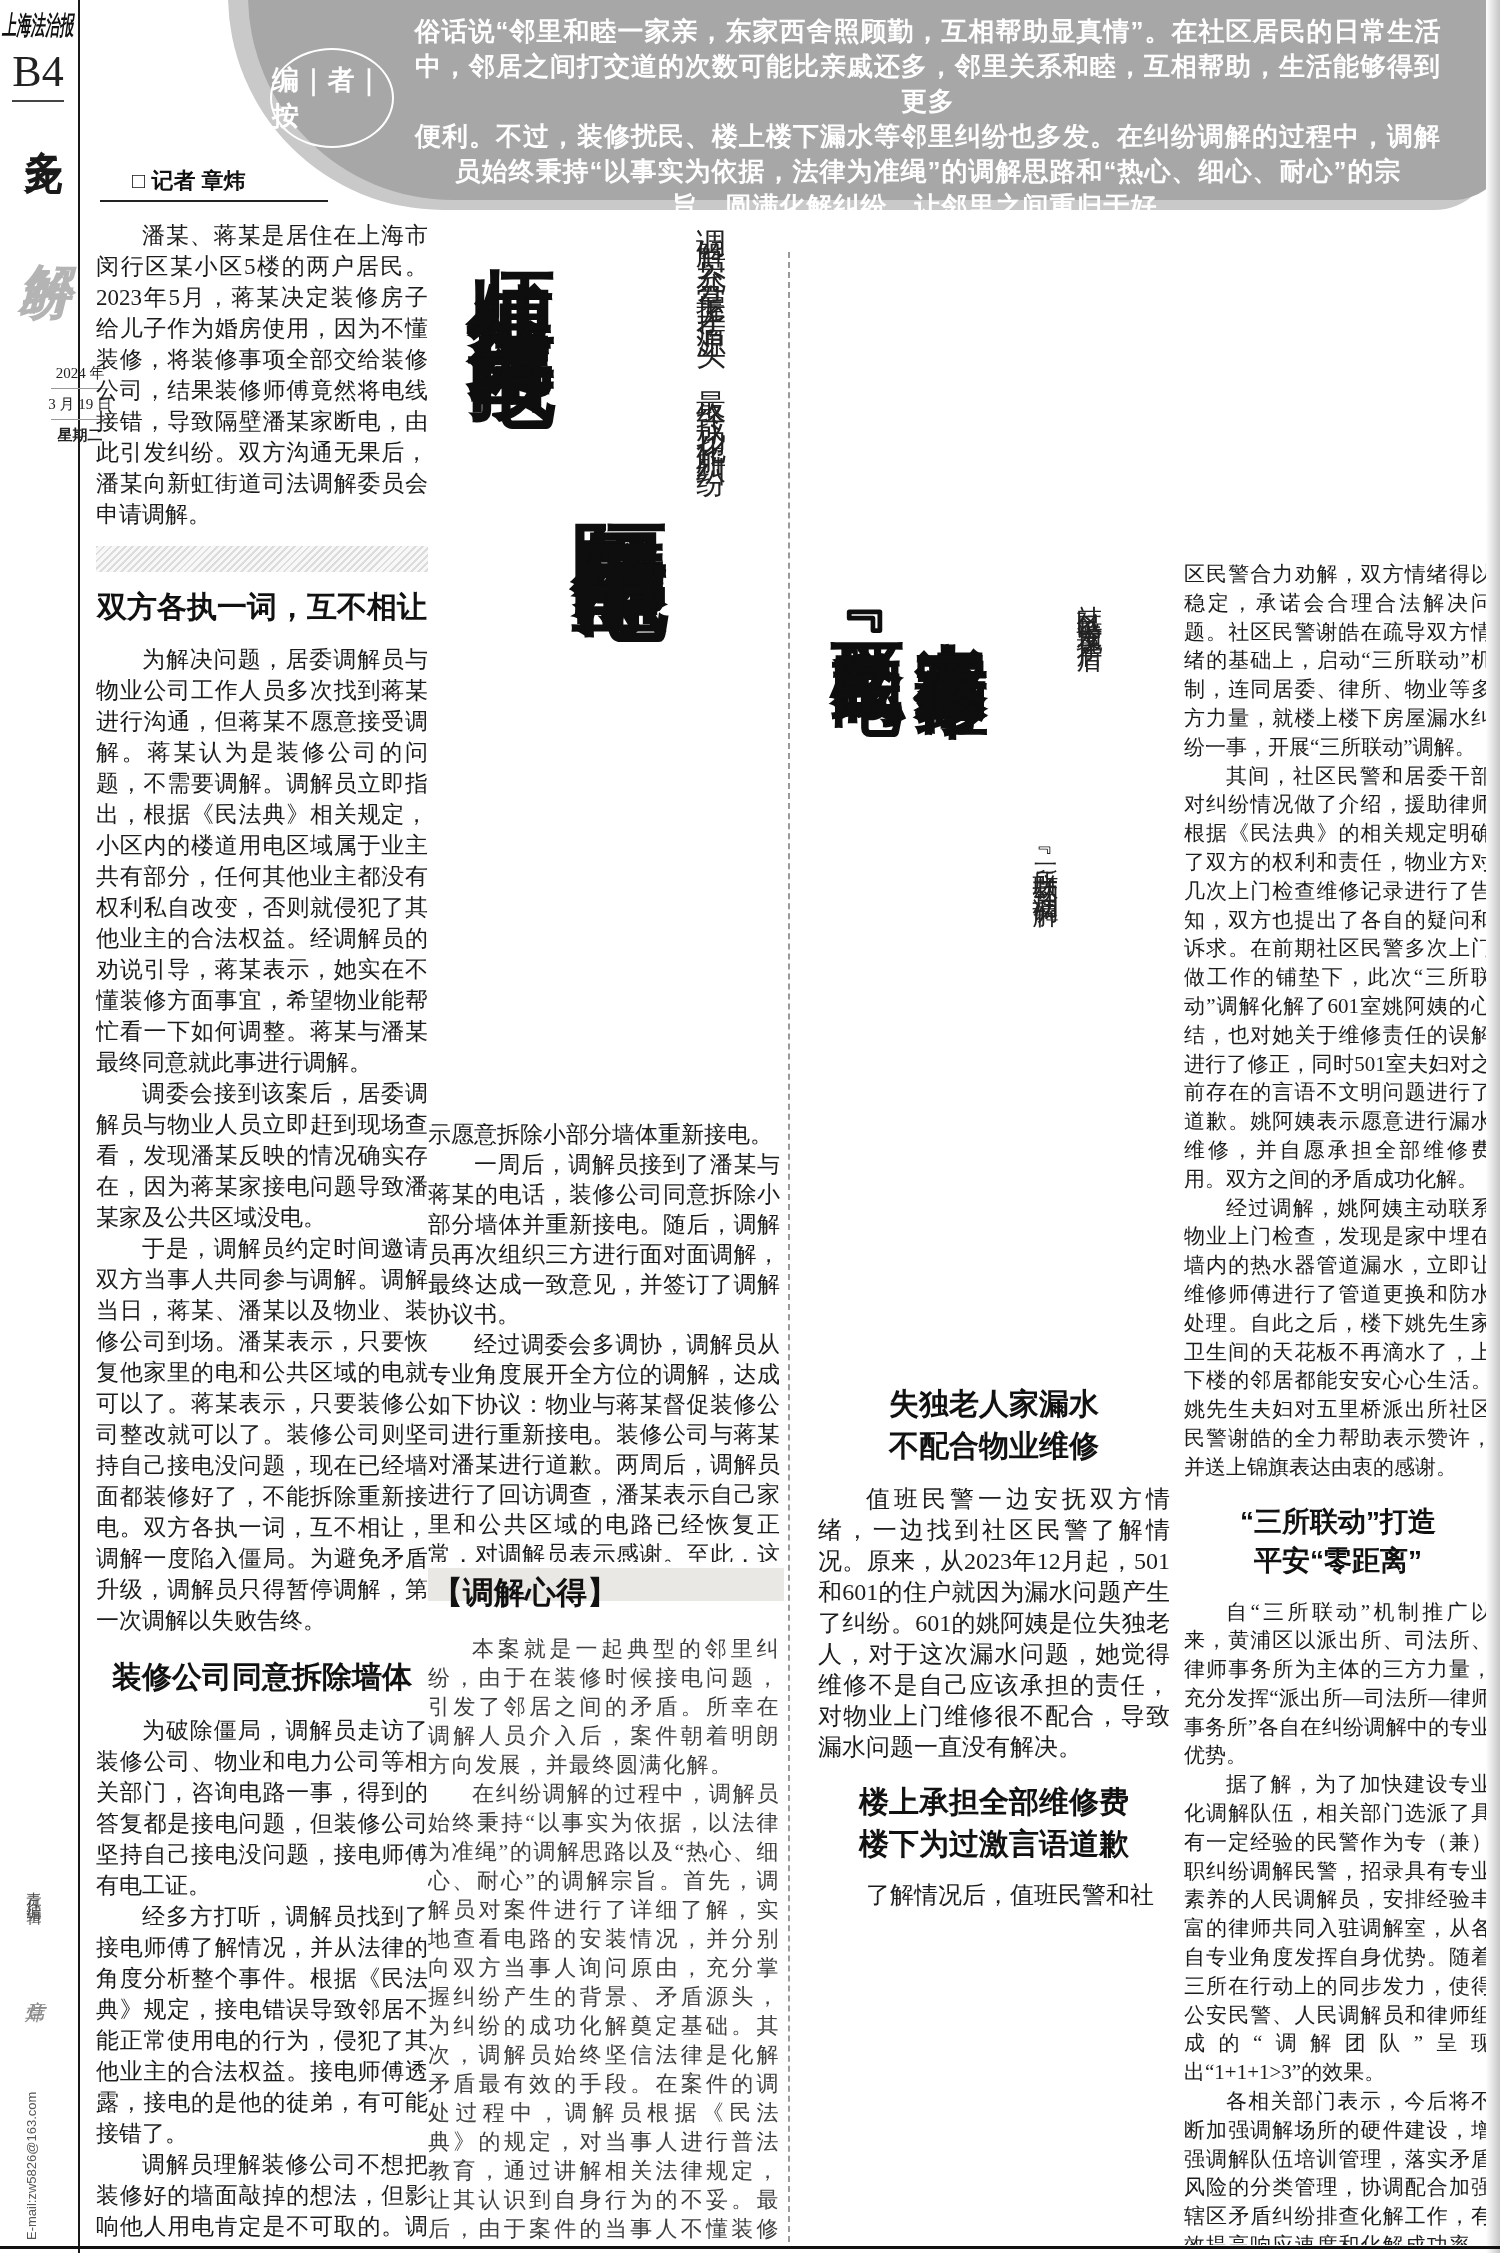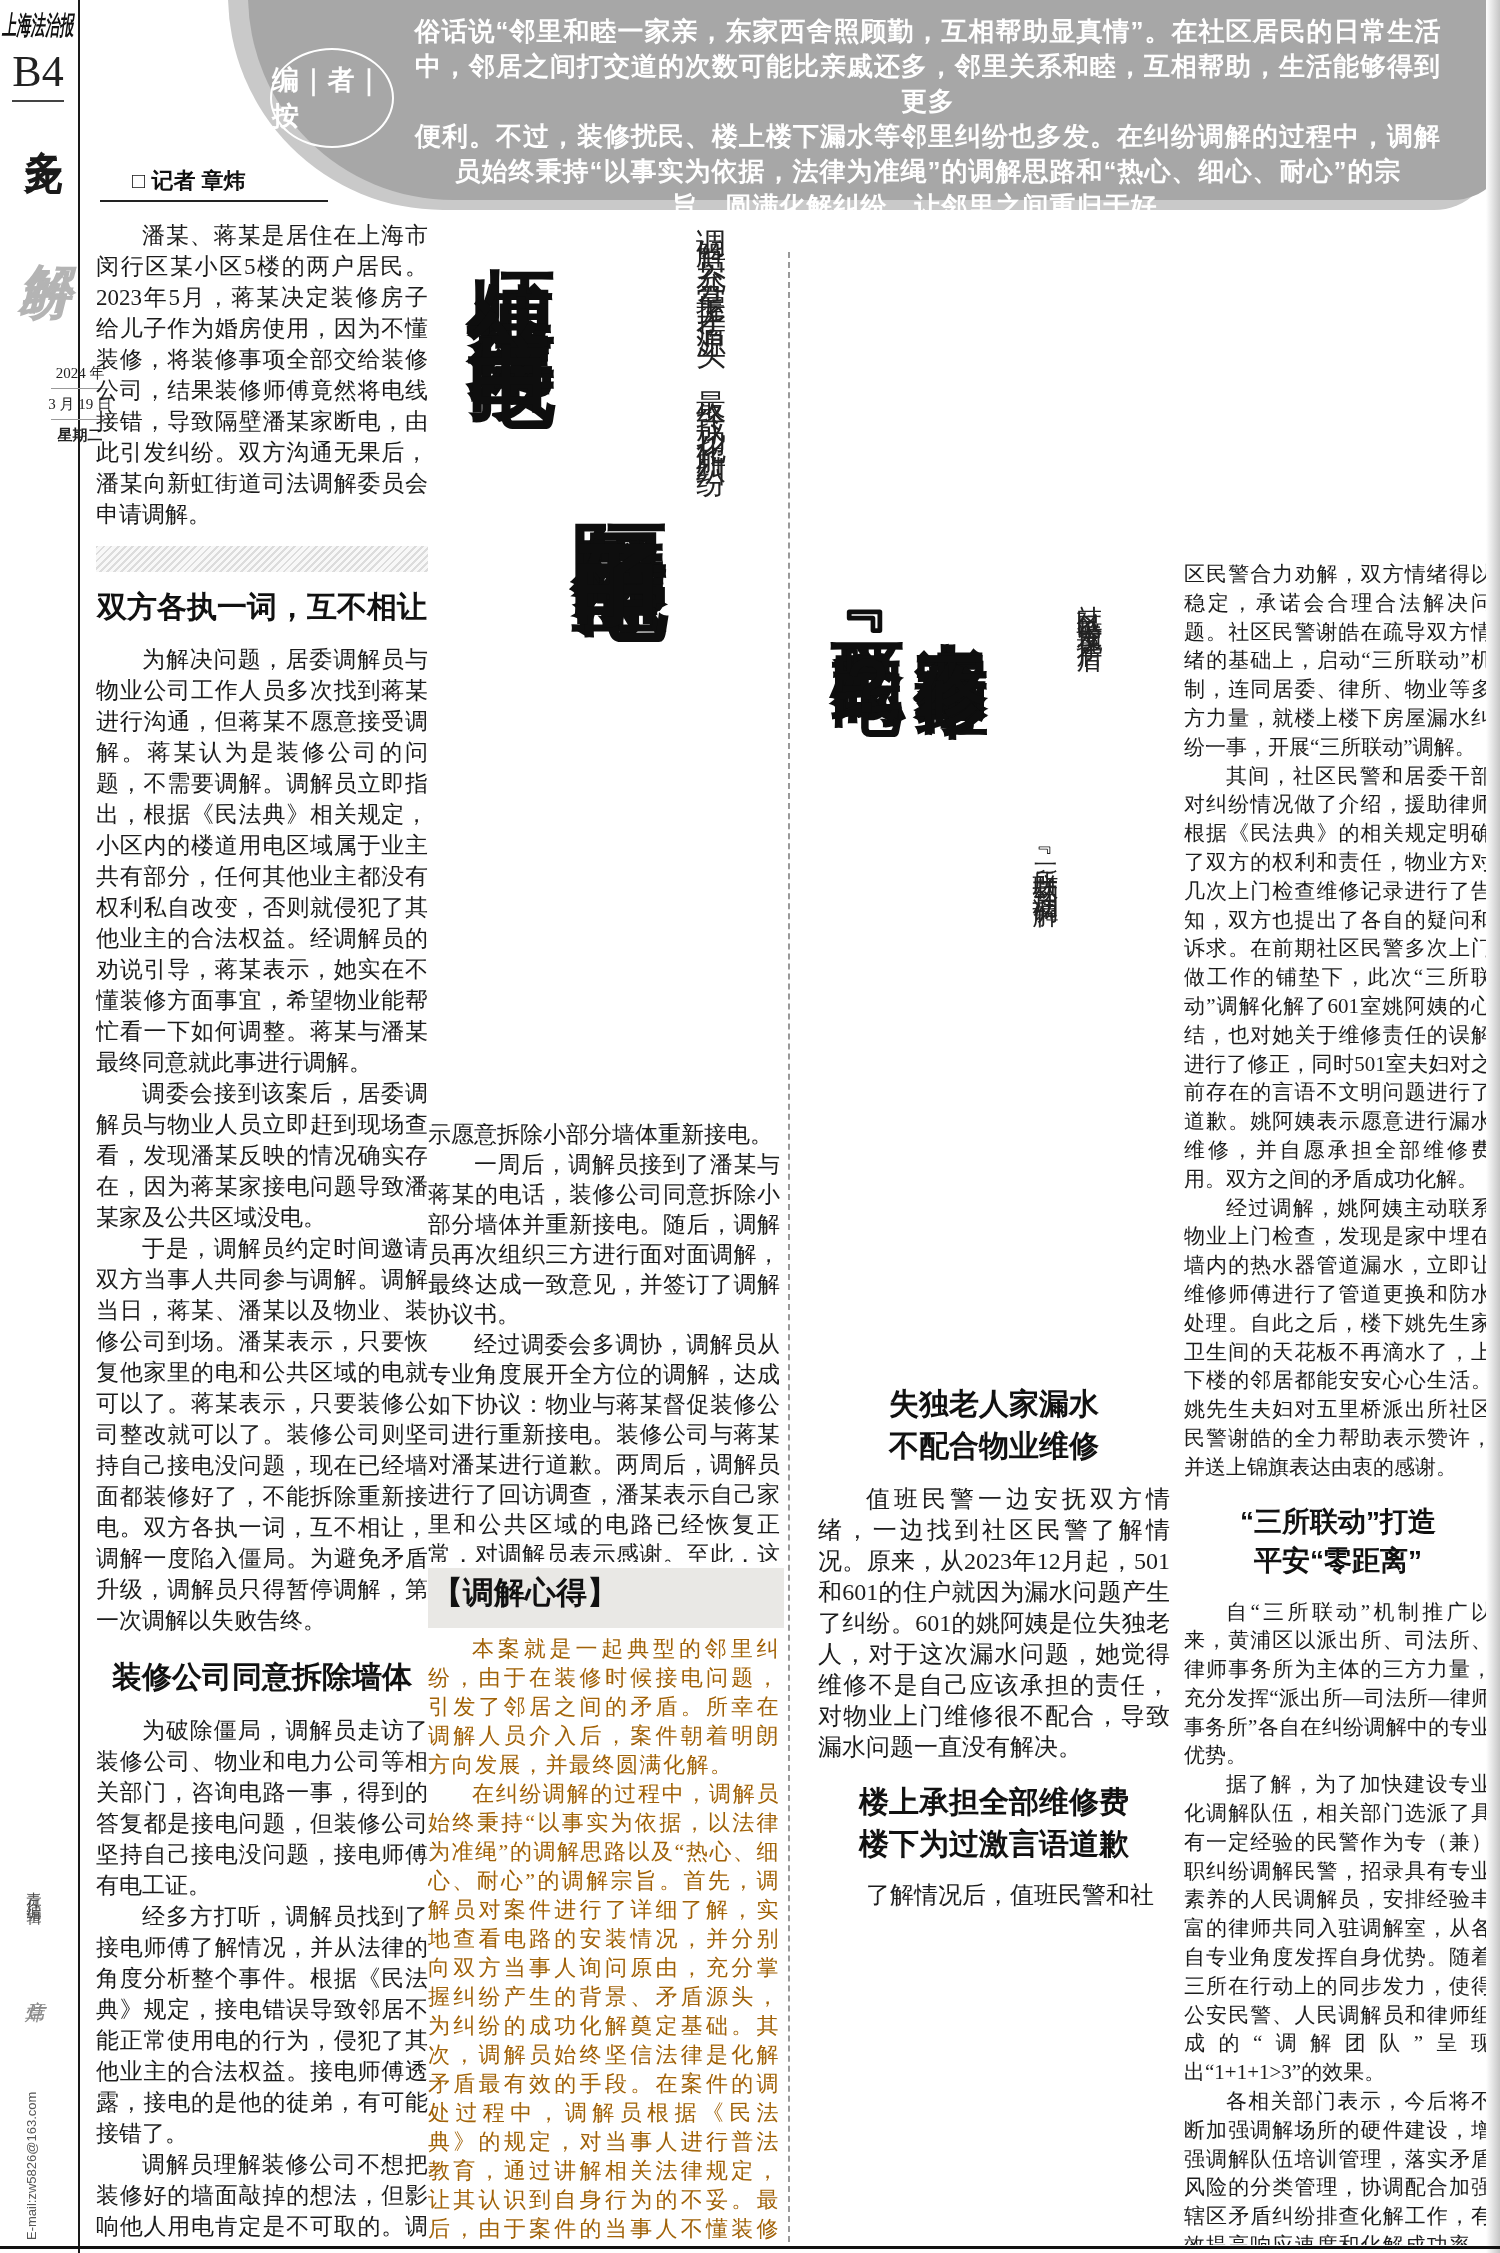--- a/index.html
+++ b/index.html
@@ -38,21 +38,21 @@
   .col{overflow:hidden;text-align:justify;}
   .p{margin:0;text-indent:2em;}
   .p.cont{text-indent:0;}
   .subhead{font-family:"Liberation Sans","DejaVu Sans",sans-serif;font-weight:bold;color:#111;text-align:center;
         text-indent:0;line-height:1.25;}
   .hatch{height:26px;margin:16px 0;background:repeating-linear-gradient(135deg,#dcdcdc 0 2px,#f8f8f8 2px 5px);}
   .vhead{writing-mode:vertical-rl;color:#0e0e0e;font-weight:800;}
   .vkicker{writing-mode:vertical-rl;color:#222;}
   .insight-band{background:#e9e8e5;font-family:"Liberation Sans","DejaVu Sans",sans-serif;
         font-weight:bold;font-size:31px;color:#111;line-height:50px;padding-left:4px;}
-  .insight p{letter-spacing:1.5px;color:#a16207;}
+  .insight p{letter-spacing:1.5px;color:#404040;}
   .ledebox{background:#f1f0ed;}
   .dashed-div{border-left:2px dashed #999;}
   .right-strip{background:linear-gradient(to right,#ffffff,#c5c5c5);}
   .bottom-rule{background:#111;}
 </style>
 </head>
 <body>
 
 <div class="page">
 
@@ -106,21 +106,21 @@
   <div class="abs vhead" style="left:452px;top:200px;height:712px;font-size:88px;letter-spacing:12px;font-weight:700;">师傅让徒弟接电</div>
   <div class="abs vhead" style="left:554px;top:448px;height:705px;font-size:97px;letter-spacing:4px;font-weight:800;">隔壁居然停电了</div>
   <div class="abs vkicker" style="left:690px;top:205px;height:920px;font-size:30px;letter-spacing:11px;">调解员充分掌握矛盾源头，最终成功化解纠纷</div>
 
   <div class="abs col" style="left:428px;top:1120px;width:352px;height:442px;font-size:23px;line-height:30px;">
     <p class="p cont">示愿意拆除小部分墙体重新接电。</p>
     <p class="p">一周后，调解员接到了潘某与蒋某的电话，装修公司同意拆除小部分墙体并重新接电。随后，调解员再次组织三方进行面对面调解，最终达成一致意见，并签订了调解协议书。</p>
     <p class="p">经过调委会多调协，调解员从专业角度展开全方位的调解，达成如下协议：物业与蒋某督促装修公司进行重新接电。装修公司与蒋某对潘某进行道歉。两周后，调解员进行了回访调查，潘某表示自己家里和公共区域的电路已经恢复正常，对调解员表示感谢。至此，这起邻里纠纷得到了圆满的解决。</p>
   </div>
 
-  <div class="abs insight-band" style="left:428px;top:1568px;width:352px;height:60px;">【调解心得】</div>
+  <div class="abs insight-band" style="left:428px;top:1568px;width:352px;height:33px;">【调解心得】</div>
   <div class="abs col insight" style="left:428px;top:1634px;width:352px;height:612px;font-size:22px;line-height:29px;">
     <p class="p">本案就是一起典型的邻里纠纷，由于在装修时候接电问题，引发了邻居之间的矛盾。所幸在调解人员介入后，案件朝着明朗方向发展，并最终圆满化解。</p>
     <p class="p">在纠纷调解的过程中，调解员始终秉持“以事实为依据，以法律为准绳”的调解思路以及“热心、细心、耐心”的调解宗旨。首先，调解员对案件进行了详细了解，实地查看电路的安装情况，并分别向双方当事人询问原由，充分掌握纠纷产生的背景、矛盾源头，为纠纷的成功化解奠定基础。其次，调解员始终坚信法律是化解矛盾最有效的手段。在案件的调处过程中，调解员根据《民法典》的规定，对当事人进行普法教育，通过讲解相关法律规定，让其认识到自身行为的不妥。最后，由于案件的当事人不懂装修方面的事，难以直接做通其工作，于是调解员从侧面突破，找到装修公司释法说理，最终使得案件圆满解决。</p>
   </div>
 
   <div class="abs dashed-div" style="left:788px;top:252px;height:1990px;width:0;"></div>
 
 
   <div class="abs vkicker" style="left:1072px;top:585px;height:330px;font-size:26px;letter-spacing:5px;">社区民警发现矛盾后，</div>
   <div class="abs vkicker" style="left:1028px;top:838px;height:330px;font-size:26px;letter-spacing:5px;">『三所联动』启动调解</div>

